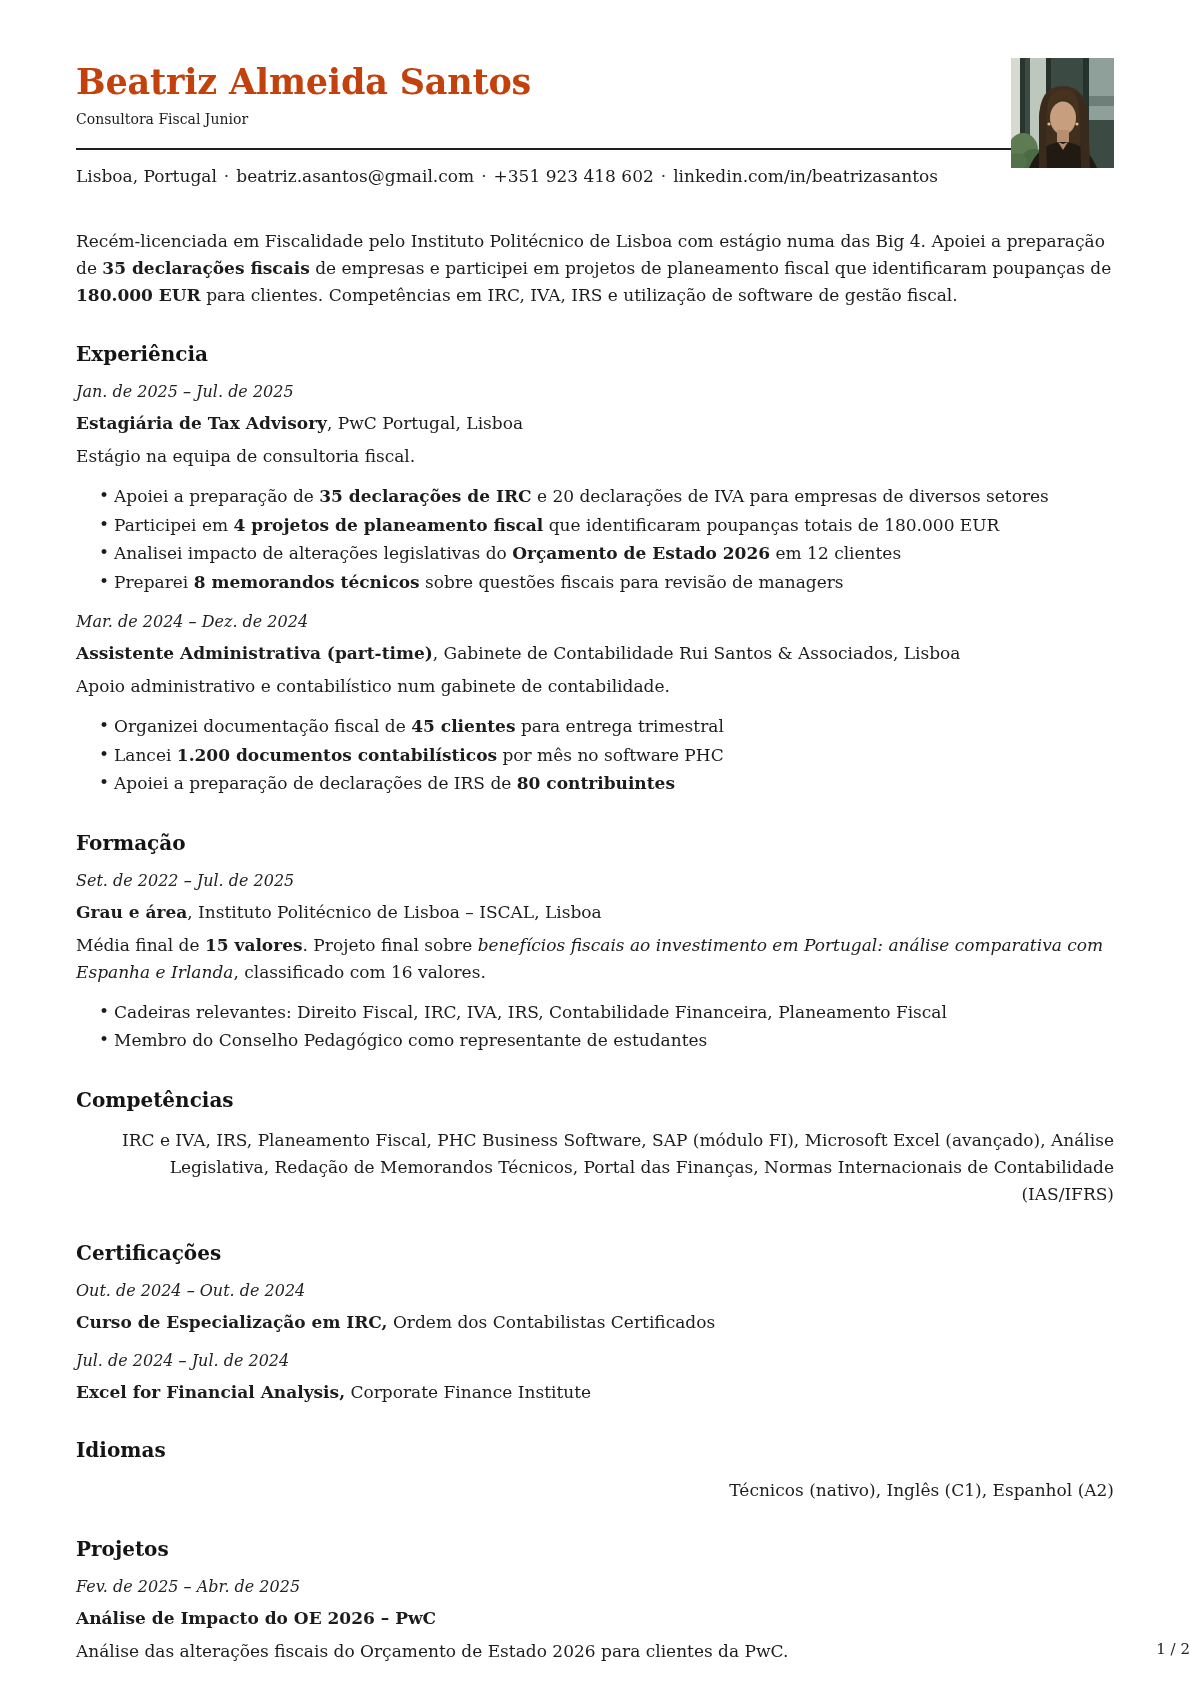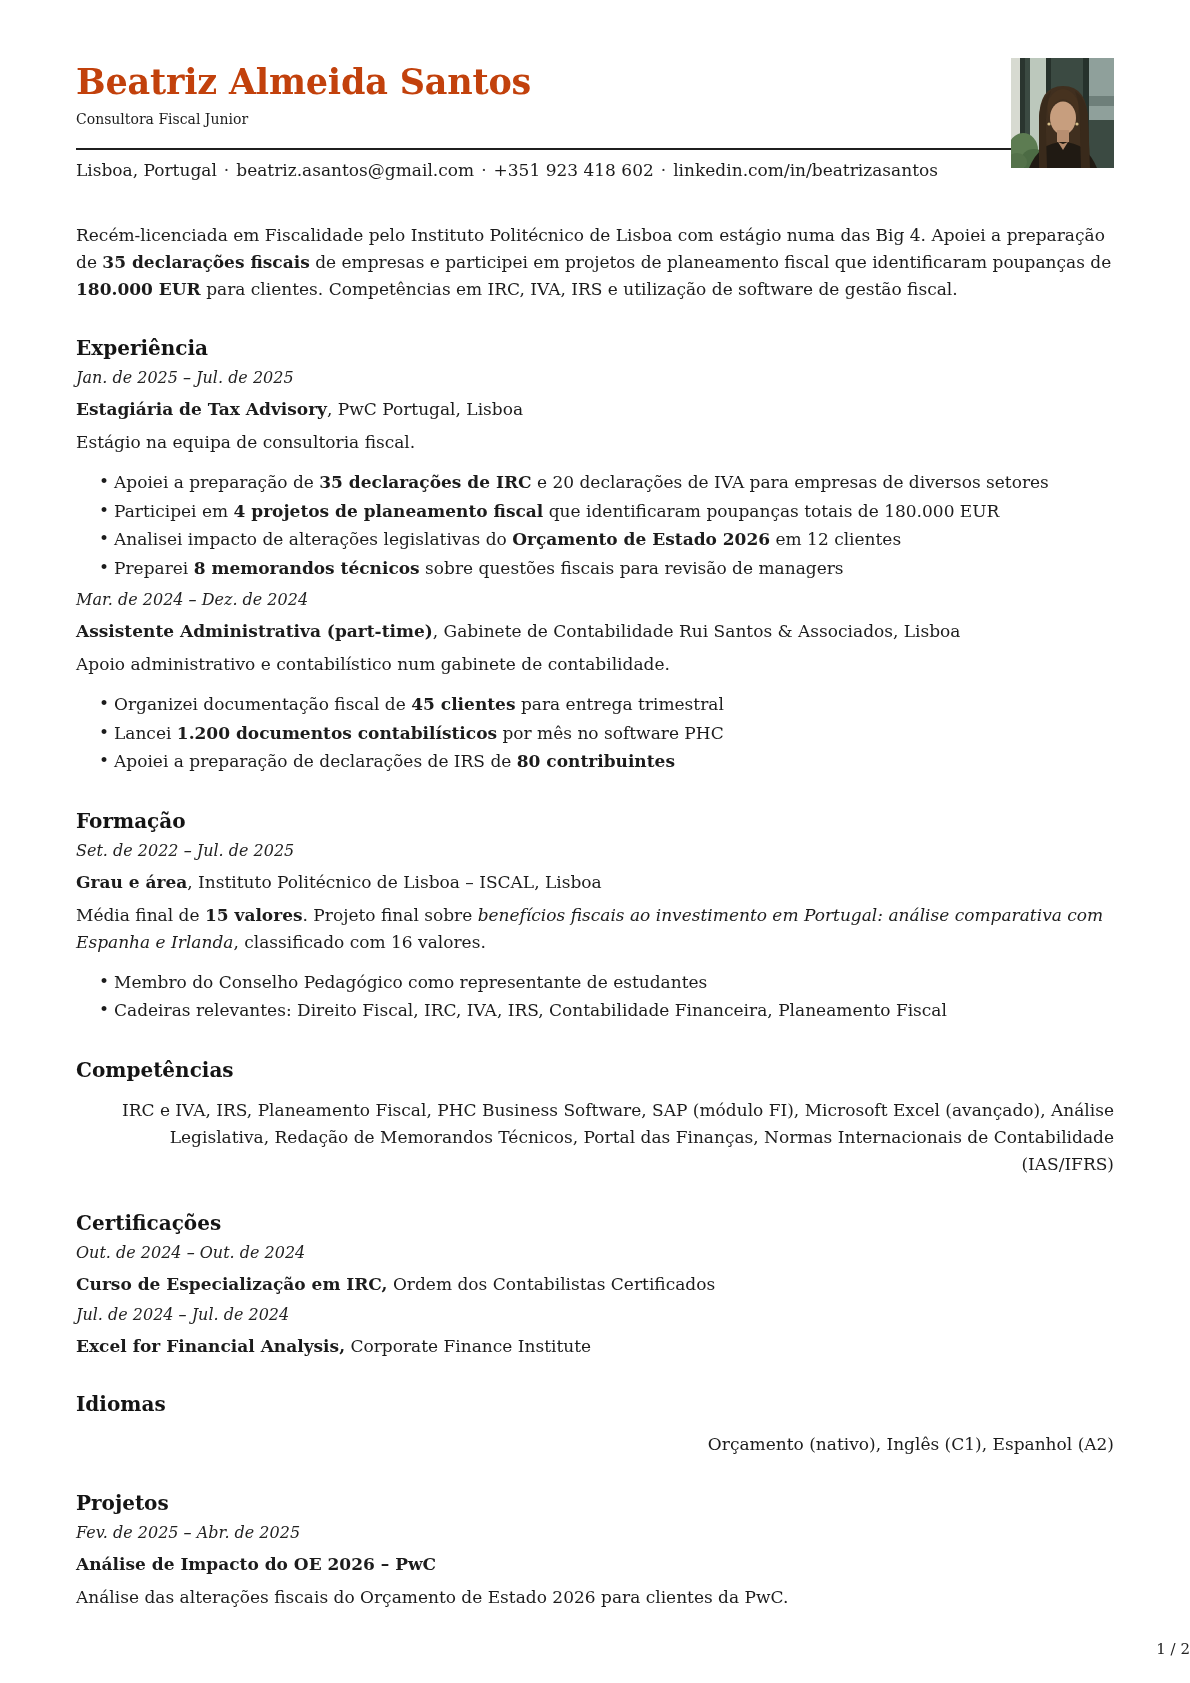--- a/index.html
+++ b/index.html
@@ -17,28 +17,28 @@
   .header-block { position:relative; }
   h1[data-name="person-name"] { font-size:35px; line-height:1.15; font-weight:700; color:#c2410c; letter-spacing:-0.2px; }
   .subtitle { font-size:14px; margin-top:9px; color:#1c1c1c; }
   .photo {
     position:absolute; top:-4px; right:0;
     width:103px; height:110px; overflow:hidden; background:#3b4a42;
   }
   .photo svg { display:block; width:100%; height:100%; }
 
   .rule { border:0; border-top:2px solid #1f1f1f; margin-top:21px; }
-  .contact { margin-top:10px; font-size:17px; white-space:nowrap; }
+  .contact { margin-top:16px; font-size:17px; white-space:nowrap; }
   .sep { margin:0 7px; color:#333; }
 
   .summary { margin-top:42px; line-height:27px; }
 
   h2.section-heading { font-size:20px; font-weight:700; margin-top:33px; color:#141414; }
 
-  .entry { margin-top:8px; }
+  .entry { margin-top:16px; }
   .entry + .entry { }
   .dates { font-size:16px; font-style:italic; color:#222; }
   .entry-title { margin-top:9px; line-height:26px; }
   .desc { margin-top:7px; line-height:27px; }
   .body-text { margin-top:15px; line-height:27px;text-align:right; }
 
   ul.bullets { list-style:none; margin-top:13px; padding-left:21px; }
   ul.bullets li { position:relative; padding-left:17px; line-height:27.5px; }
   ul.bullets li + li { margin-top:1px; }
   ul.bullets li::before { content:"\2022"; position:absolute; left:2px; top:-1px; color:#1c1c1c; }
@@ -118,22 +118,22 @@
     </div>
   </section>
 
   <section data-name="section-formacao">
     <h2 class="section-heading" data-name="section-heading-formacao">Formação</h2>
     <div class="entry" data-name="education-entry">
       <div class="dates" data-name="entry-dates">Set. de 2022 – Jul. de 2025</div>
       <div class="entry-title" data-name="entry-title"><span class="b">Grau e área</span><span>, Instituto Politécnico de Lisboa – ISCAL, Lisboa</span></div>
       <p class="desc" data-name="entry-description"><span>Média final de </span><span class="b">15 valores</span><span>. Projeto final sobre </span><span class="i">benefícios fiscais ao investimento em Portugal: análise comparativa com Espanha e Irlanda</span><span>, classificado com 16 valores.</span></p>
       <ul class="bullets" data-name="entry-bullets">
+        <li data-name="bullet-item"><span>Cadeiras relevantes: Direito Fiscal, IRC, IVA, IRS, Contabilidade Financeira, Planeamento Fiscal</span></li>
         <li data-name="bullet-item"><span>Membro do Conselho Pedagógico como representante de estudantes</span></li>
-        <li data-name="bullet-item"><span>Cadeiras relevantes: Direito Fiscal, IRC, IVA, IRS, Contabilidade Financeira, Planeamento Fiscal</span></li>
       </ul>
     </div>
   </section>
 
   <section data-name="section-competencias">
     <h2 class="section-heading" data-name="section-heading-competencias">Competências</h2>
     <p class="body-text" data-name="skills-text">IRC e IVA, IRS, Planeamento Fiscal, PHC Business Software, SAP (módulo FI), Microsoft Excel (avançado), Análise Legislativa, Redação de Memorandos Técnicos, Portal das Finanças, Normas Internacionais de Contabilidade (IAS/IFRS)</p>
   </section>
 
   <section data-name="section-certificacoes">
@@ -143,21 +143,21 @@
       <div class="entry-title" data-name="entry-title"><span class="b">Curso de Especialização em IRC,</span><span> Ordem dos Contabilistas Certificados</span></div>
     </div>
     <div class="entry" data-name="certification-entry">
       <div class="dates" data-name="entry-dates">Jul. de 2024 – Jul. de 2024</div>
       <div class="entry-title" data-name="entry-title"><span class="b">Excel for Financial Analysis,</span><span> Corporate Finance Institute</span></div>
     </div>
   </section>
 
   <section data-name="section-idiomas">
     <h2 class="section-heading" data-name="section-heading-idiomas">Idiomas</h2>
-    <p class="body-text" data-name="languages-text">Orçamento (nativo), Inglês (C1), Espanhol (A2)</p>
+    <p class="body-text" data-name="languages-text">Técnicos (nativo), Inglês (C1), Espanhol (A2)</p>
   </section>
 
   <section data-name="section-projetos">
     <h2 class="section-heading" data-name="section-heading-projetos">Projetos</h2>
     <div class="entry" data-name="project-entry">
       <div class="dates" data-name="entry-dates">Fev. de 2025 – Abr. de 2025</div>
       <div class="entry-title" data-name="entry-title"><span class="b">Análise de Impacto do OE 2026 – PwC</span></div>
       <p class="desc" data-name="entry-description">Análise das alterações fiscais do Orçamento de Estado 2026 para clientes da PwC.</p>
 
     </div>

